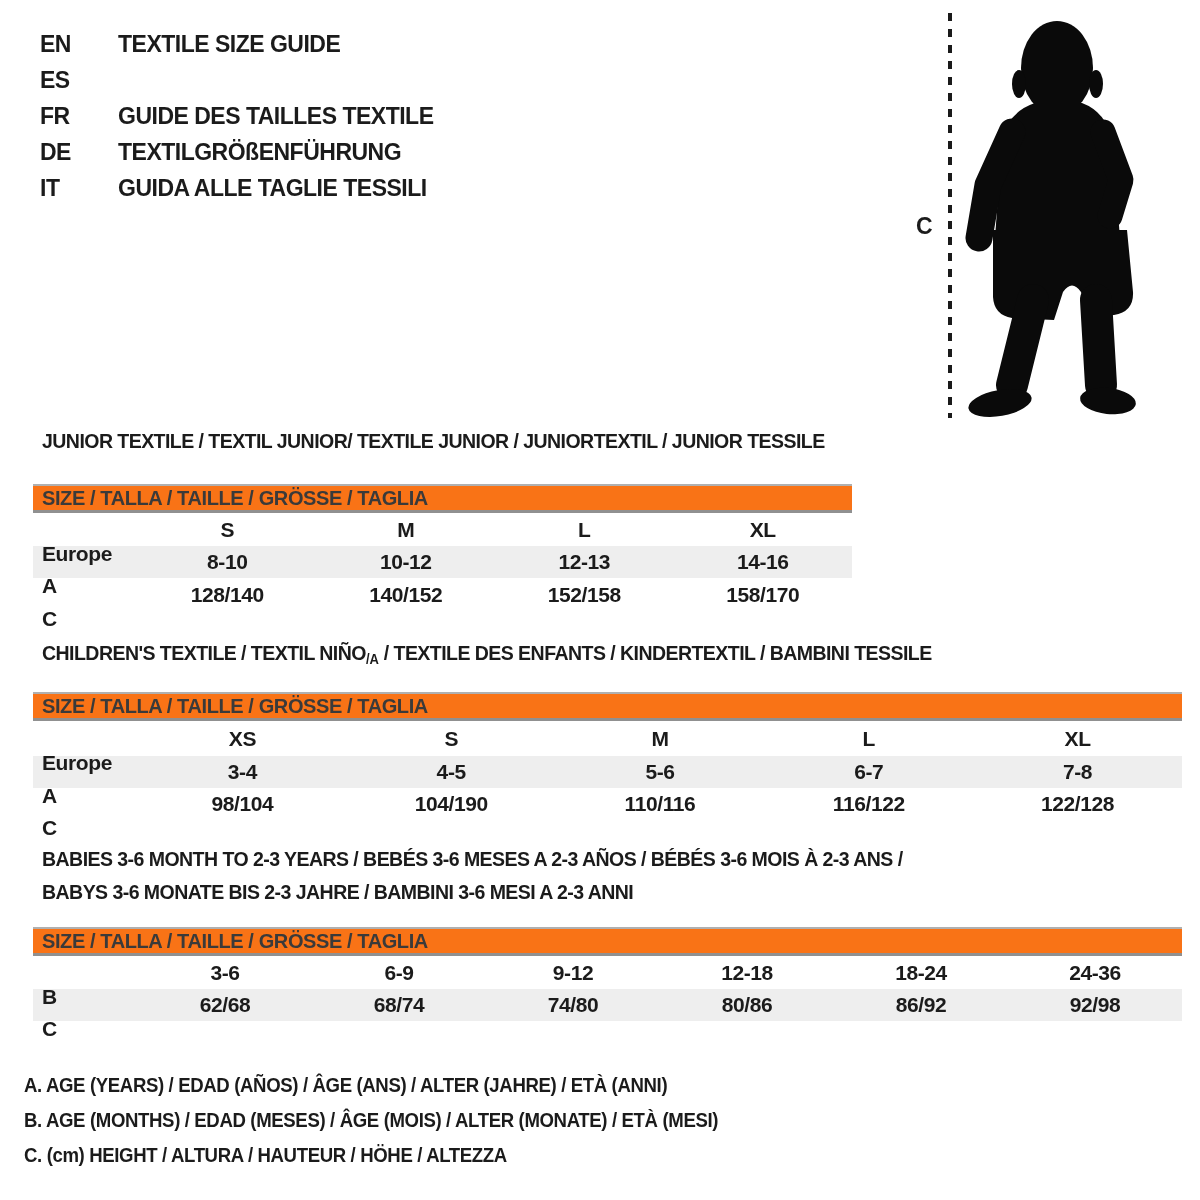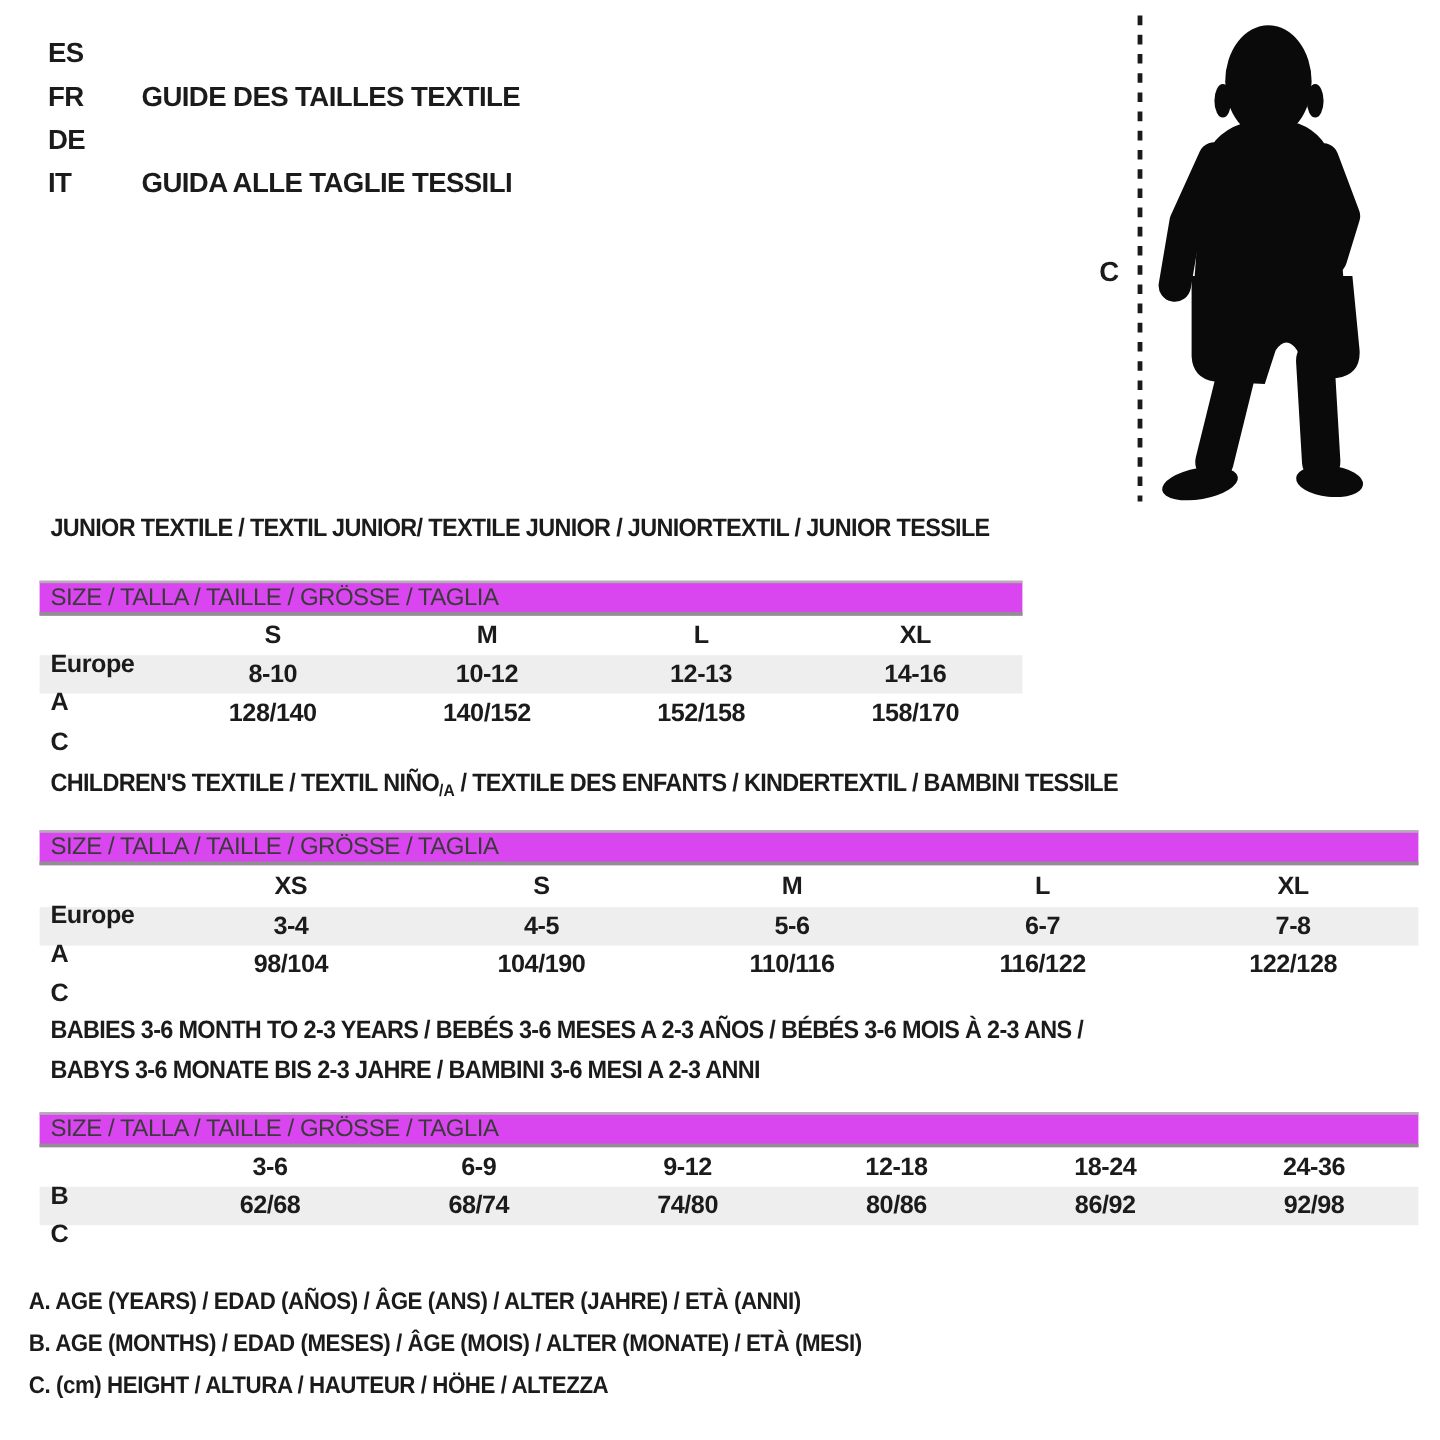--- a/index.html
+++ b/index.html
@@ -18,23 +18,23 @@
   .figure{position:absolute;left:900px;top:0;}
   .c-label{position:absolute;left:916px;top:213px;font-weight:700;font-size:23px;}
 
   
   .sec-title{position:absolute;left:42px;font-weight:700;font-size:21px;letter-spacing:-0.6px;white-space:nowrap;}
   .fit{display:inline-block;transform:scaleX(0.93);transform-origin:0 50%;white-space:nowrap;}
   .subA{font-size:14px;position:relative;top:4px;letter-spacing:0;}
 
   
   .size-bar{
-    position:absolute;left:33px;height:24px;background:#d946ef;
+    position:absolute;left:33px;height:24px;background:#f97316;
     border-top:2px solid #b0b0b0;border-bottom:3px solid #909090;
-    font-weight:400;font-size:20px;line-height:24px;color:#3a3a3a;
+    font-weight:700;font-size:20px;line-height:24px;color:#3a3a3a;
     letter-spacing:-0.4px;padding-left:9px;white-space:nowrap;
   }
   .w-junior{width:810px;}
   .w-wide{width:1140px;}
 
   
   .tbl{position:absolute;left:33px;font-weight:700;font-size:21px;letter-spacing:-0.4px;}
   .tbl-junior{width:819px;}
   .tbl-wide{width:1149px;}
   .trow{display:flex;align-items:center;}
@@ -47,28 +47,33 @@
 
   
   .legend{position:absolute;left:24px;top:1068px;font-weight:700;font-size:20px;letter-spacing:-0.4px;}
   .legend-line{height:35px;line-height:35px;white-space:nowrap;}
 </style>
 </head>
 <body>
 
 <div class="lang-block">
   <div class="lang-row">
+    <span class="lang-code">EN</span>
+    <span class="lang-label">TEXTILE SIZE GUIDE</span>
+  </div>
+  <div class="lang-row">
     <span class="lang-code">ES</span>
   </div>
   <div class="lang-row">
     <span class="lang-code">FR</span>
     <span class="lang-label">GUIDE DES TAILLES TEXTILE</span>
   </div>
   <div class="lang-row">
     <span class="lang-code">DE</span>
+    <span class="lang-label">TEXTILGRÖßENFÜHRUNG</span>
   </div>
   <div class="lang-row">
     <span class="lang-code">IT</span>
     <span class="lang-label">GUIDA ALLE TAGLIE TESSILI</span>
   </div>
 </div>
 
 <svg class="figure" width="300" height="430" viewBox="0 0 300 430">
   <line x1="50" y1="13" x2="50" y2="418" stroke="#1a1a1a" stroke-width="4" stroke-dasharray="8 8"></line>
   <g fill="#0a0a0a" stroke="#0a0a0a">

